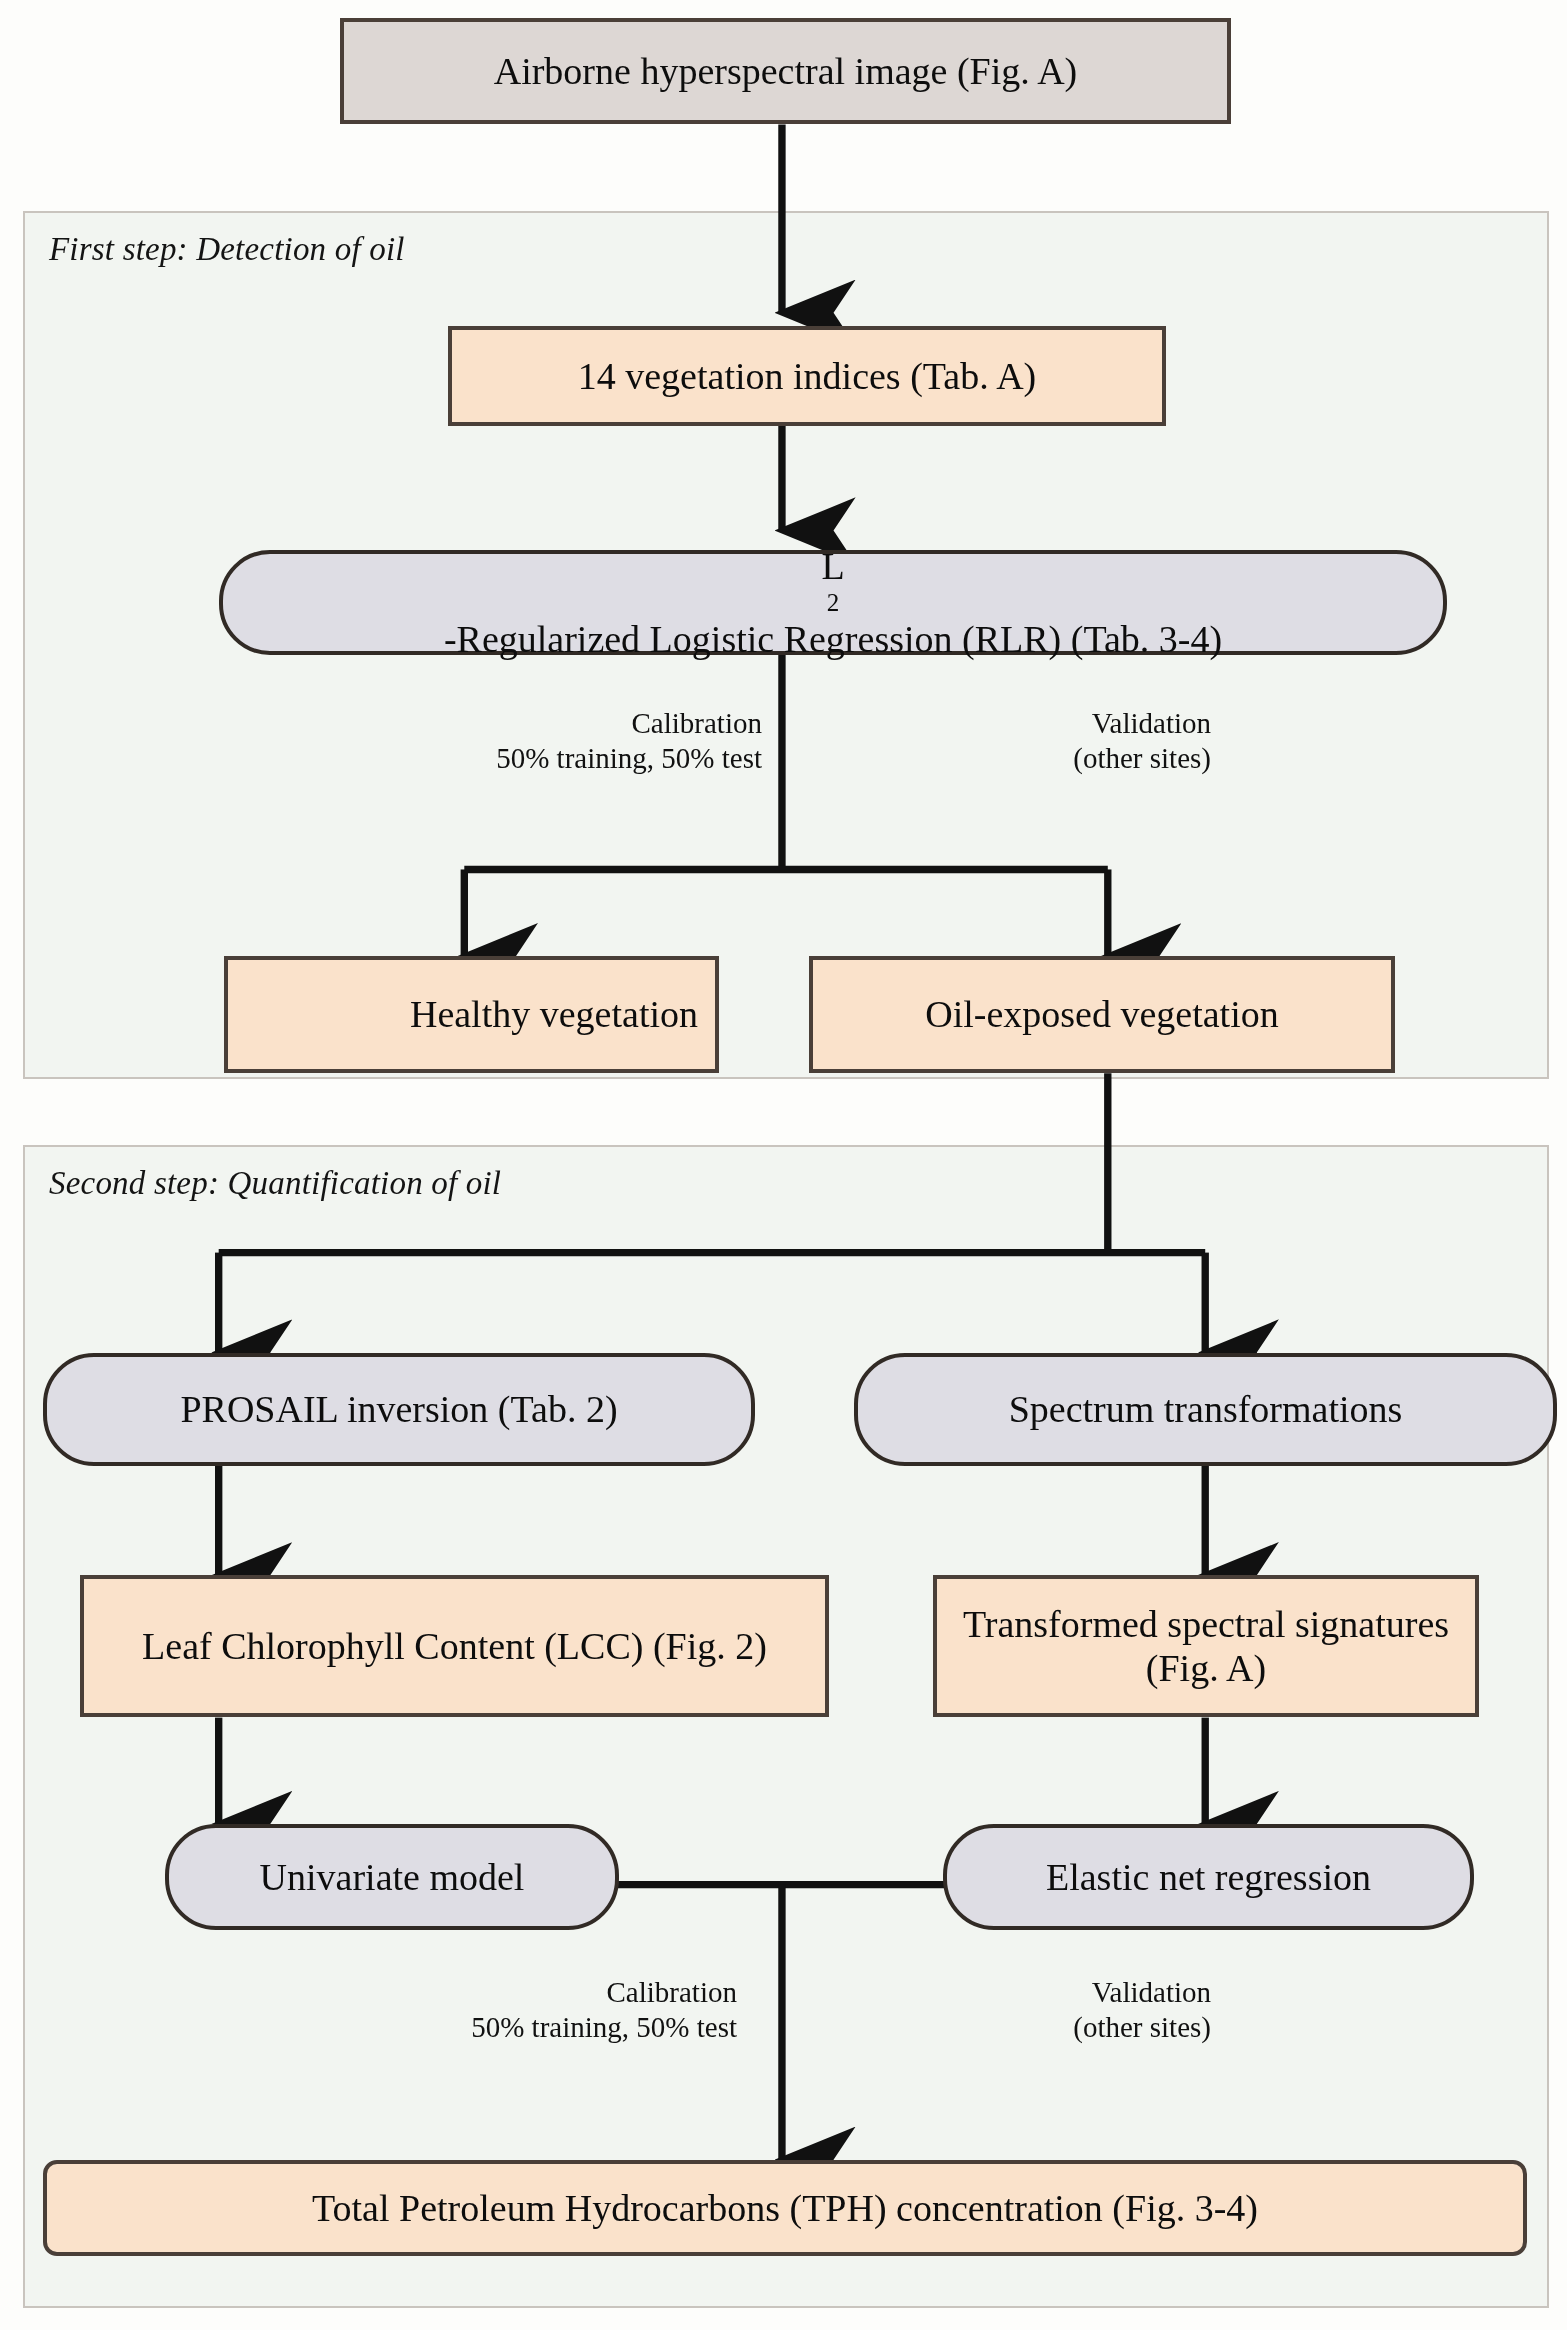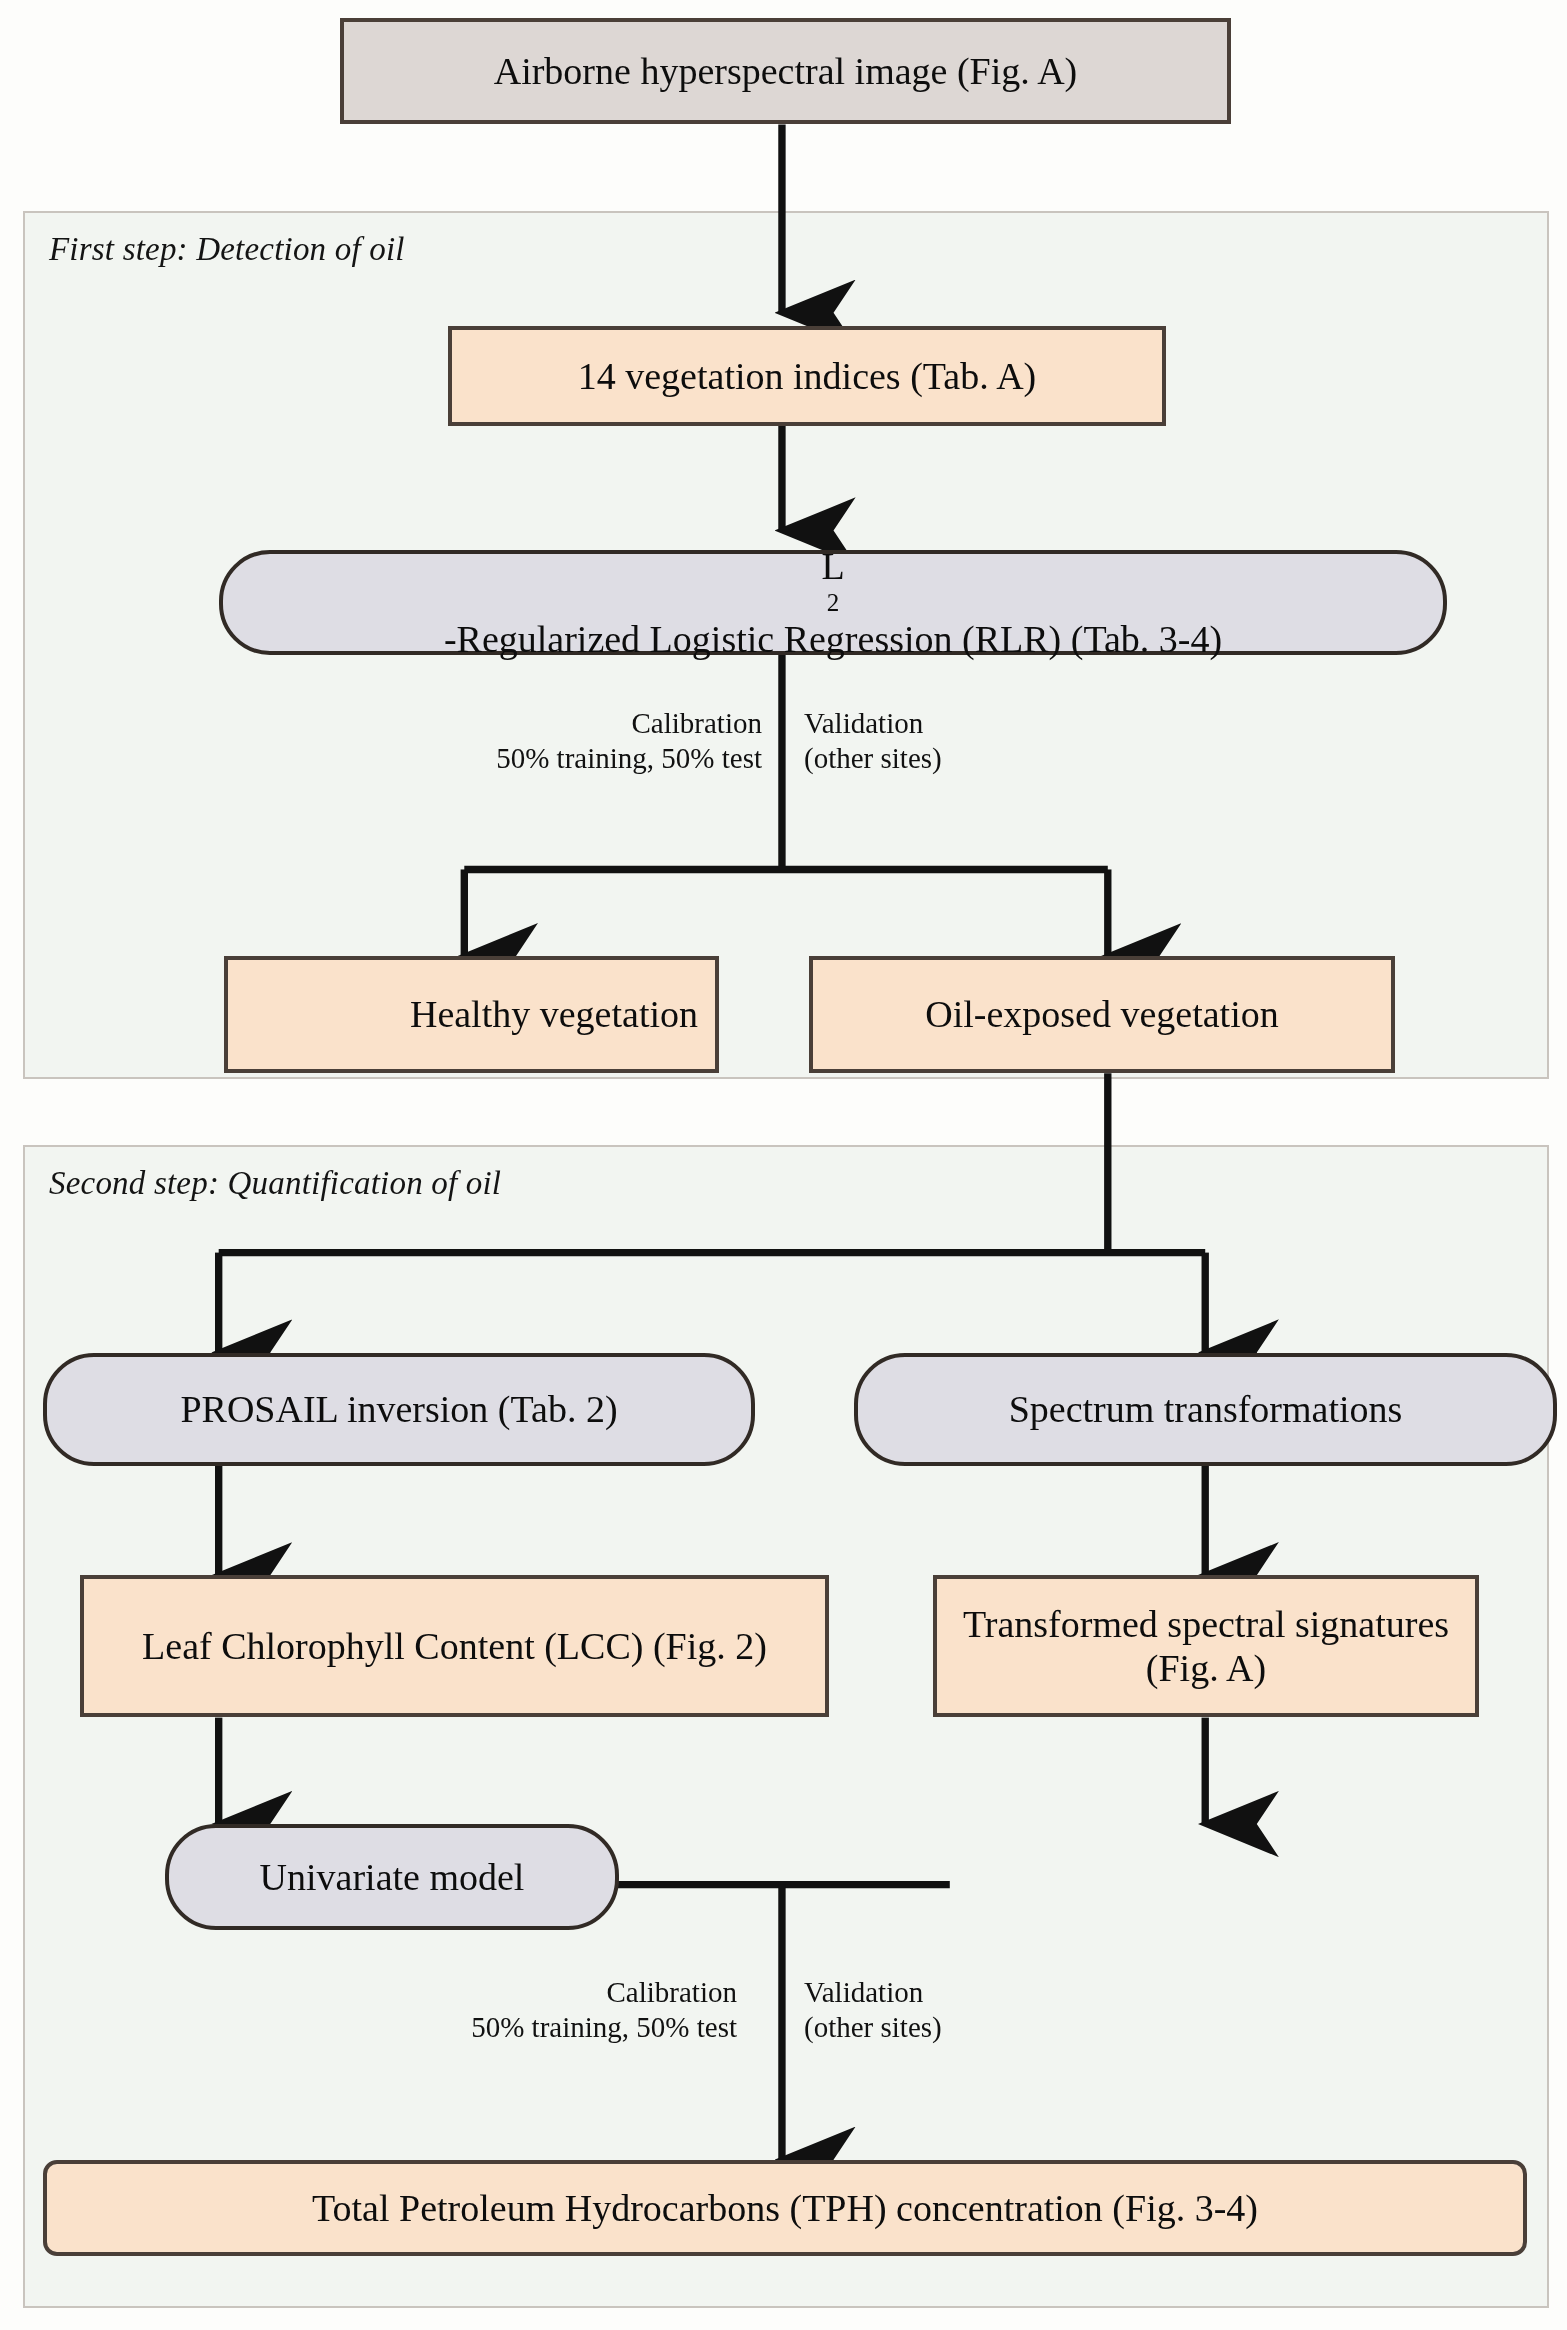--- a/index.html
+++ b/index.html
@@ -68,21 +68,21 @@
   
   .edge-label {
     position: absolute;
     font-size: 29px;
     color: #111;
     white-space: pre-line;
     line-height: 1.22;
     z-index: 6;
   }
   .lbl-right { text-align: right; }
-  .lbl-left  { text-align: left; }
+  .lbl-left  { text-align: right; margin-left: 30px; }
 
   svg.wires {
     position: absolute;
     left: 0; top: 0;
     width: 1568px;
     height: 2330px;
     z-index: 4;
     pointer-events: none;
   }
   .sup { font-size: 0.66em; vertical-align: super; }
@@ -184,20 +184,23 @@
 
   <div class="node rect" style="left:933px; top:1575px; width:546px; height:142px;">
     <span>Transformed spectral
 signatures (Fig. A)</span>
   </div>
 
   <div class="node round" style="left:165px; top:1824px; width:454px; height:106px;">
     <span>Univariate model</span>
   </div>
 
+  <div class="node round" style="left:943px; top:1824px; width:531px; height:106px;">
+    <span>Elastic net regression</span>
+  </div>
 
   <div class="edge-label lbl-right" style="left:319px; top:1975px; width:418px;">Calibration
 50% training, 50% test</div>
   <div class="edge-label lbl-left" style="left:804px; top:1975px; width:377px;">Validation
 (other sites)</div>
 
   <div class="node rect" style="left:43px; top:2160px; width:1484px; height:96px;border-radius:14px;">
     <span>Total Petroleum Hydrocarbons (TPH) concentration (Fig. 3-4)</span>
   </div>
 

